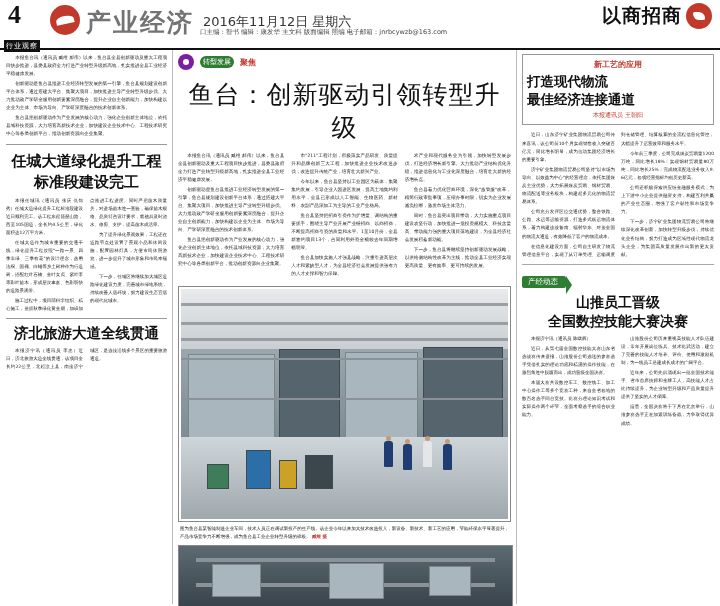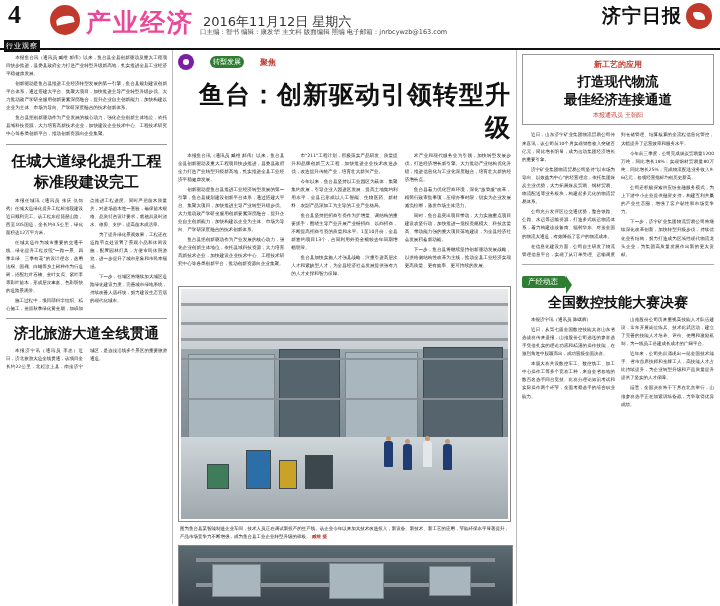--- a/index.html
+++ b/index.html
@@ -67,21 +67,21 @@
     border-radius: 50% 50% 0 0;
     transform: rotate(-12deg);
   }
   .mast-title {
     position: absolute;
     left: 86px;
     top: 6px;
     font-size: 25px;
     font-weight: bold;
     letter-spacing: 2px;
-    color: #ec4899;
+    color: #737373;
     font-family: "DejaVu Sans", sans-serif;
   }
   .mast-date {
     position: absolute;
     left: 203px;
     top: 13px;
     font-size: 13px;
     color: #333;
   }
   .mast-meta {
@@ -144,21 +144,21 @@
   .col-right {
     width: 203px;
     padding: 4px 6px 0 5px;
     box-sizing: border-box;
   }
 
   
   .kicker {
     display: flex;
     align-items: center;
-    gap: 16px;
+    gap: 6px;
     margin-bottom: 4px;
   }
   .kicker-dot {
     width: 16px;
     height: 16px;
     border-radius: 50%;
     background: #7b1fa2;
     position: relative;
   }
   .kicker-dot:after {
@@ -177,23 +177,23 @@
     background: #2e7d32;
     padding: 1px 3px;
     border-radius: 6px;
   }
   .kicker-tag2 {
     font-size: 8px;
     color: #c0392b;
     font-weight: bold;
   }
   .main-headline {
-    text-align: right;
+    text-align: center;
     font-size: 25px;
-    font-weight: bold;
+    font-weight: normal;
     color: #111;
     letter-spacing: 1px;
     padding: 4px 0 8px 0;
     font-family: "DejaVu Sans", sans-serif;
   }
 
   
   .textcols {
     display: flex;
     gap: 7px;
@@ -341,21 +341,21 @@
     box-sizing: border-box;
   }
   .rbox-kicker {
     text-align: center;
     font-size: 8px;
     color: #c0392b;
     font-weight: bold;
     margin-bottom: 2px;
   }
   .rbox-title {
-    text-align: center;
+    text-align: left;
     font-size: 13.5px;
     font-weight: bold;
     line-height: 1.35;
     color: #111;
   }
   .rbox-sub {
     text-align: center;
     font-size: 6px;
     color: #c0392b;
     margin-top: 3px;
@@ -405,21 +405,21 @@
 <div class="page">
 
   <div class="masthead">
     <div class="page-number">4</div>
     <div class="page-number-sub">行业观察</div>
     <div class="mast-logo"></div>
     <div class="mast-title">产业经济</div>
     <div class="mast-date">2016年11月12日  星期六</div>
     <div class="mast-meta">口主编：智书    编辑：康发华    主文科    版面编辑    照编    电子邮箱：jnrbcywzb@163.com</div>
     <div class="mast-right-logo">
-      <span class="jnrb">济宁日报</span>
+      <span class="jnrb">以商招商</span>
       <span class="seal"></span>
     </div>
   </div>
 
   <div class="body-wrap">
 
     <div class="col-left">
       <div class="tcol">
         <p>本报鱼台讯（通讯员 臧维 郝伟）以来，鱼台县全县创新驱动及重大工程项目快步推进，县委县政府全力打造产业转型升级新高地，扎实推进全县工业经济平稳健康发展。</p>
         <p>创新驱动是鱼台县推进工业经济转型发展的第一引擎，鱼台县规划建设创新平台体系，通过搭建大平台、集聚大项目，加快推进主导产业转型升级步伐。大力推动政产学研金服用创新要素深度融合，提升企业自主创新能力，加快构建以企业为主体、市场为导向、产学研深度融合的技术创新体系。</p>
@@ -534,20 +534,21 @@
         <p>下一步，济宁矿业集团物流贸易公司将继续深化改革创新，加快转型升级步伐，持续优化业务结构，努力打造成为区域性现代物流龙头企业，为集团高质量发展作出新的更大贡献。</p>
       </div>
 
       <div class="hr-thin"></div>
 
       <div class="tab-row">
         <span class="tab-label">产经动态</span>
       </div>
 
       <div class="rbox2-title">
+        <div>山推员工晋级</div>
         <div class="small">全国数控技能大赛决赛</div>
       </div>
 
       <div class="rbody rbody-2col">
         <p><span>本报济宁讯（通讯员 陈曙辉）</span></p>
         <p>近日，从第七届全国数控技能大赛山东省选拔赛传来捷报，山推股份公司选送的参赛选手凭借扎实的理论功底和精湛的操作技能，在激烈角逐中脱颖而出，成功晋级全国决赛。</p>
         <p>本届大赛共设数控车工、数控铣工、加工中心操作工等多个竞赛工种，来自全省各地的数百名选手同台竞技。比赛分理论知识考试和实际操作两个环节，全面考察选手的综合职业能力。</p>
         <p>山推股份公司历来重视高技能人才队伍建设，常年开展岗位练兵、技术比武活动，建立了完善的技能人才培养、评价、使用和激励机制，为一线员工搭建成长成才的广阔平台。</p>
         <p>近年来，公司先后涌现出一批全国技术能手、省市首席技师和金牌工人，高技能人才占比持续提升，为企业转型升级和产品质量提升提供了坚实的人才保障。</p>
         <p>据悉，全国决赛将于下月在北京举行，山推参赛选手正在加紧训练备战，力争取得优异成绩。</p>

